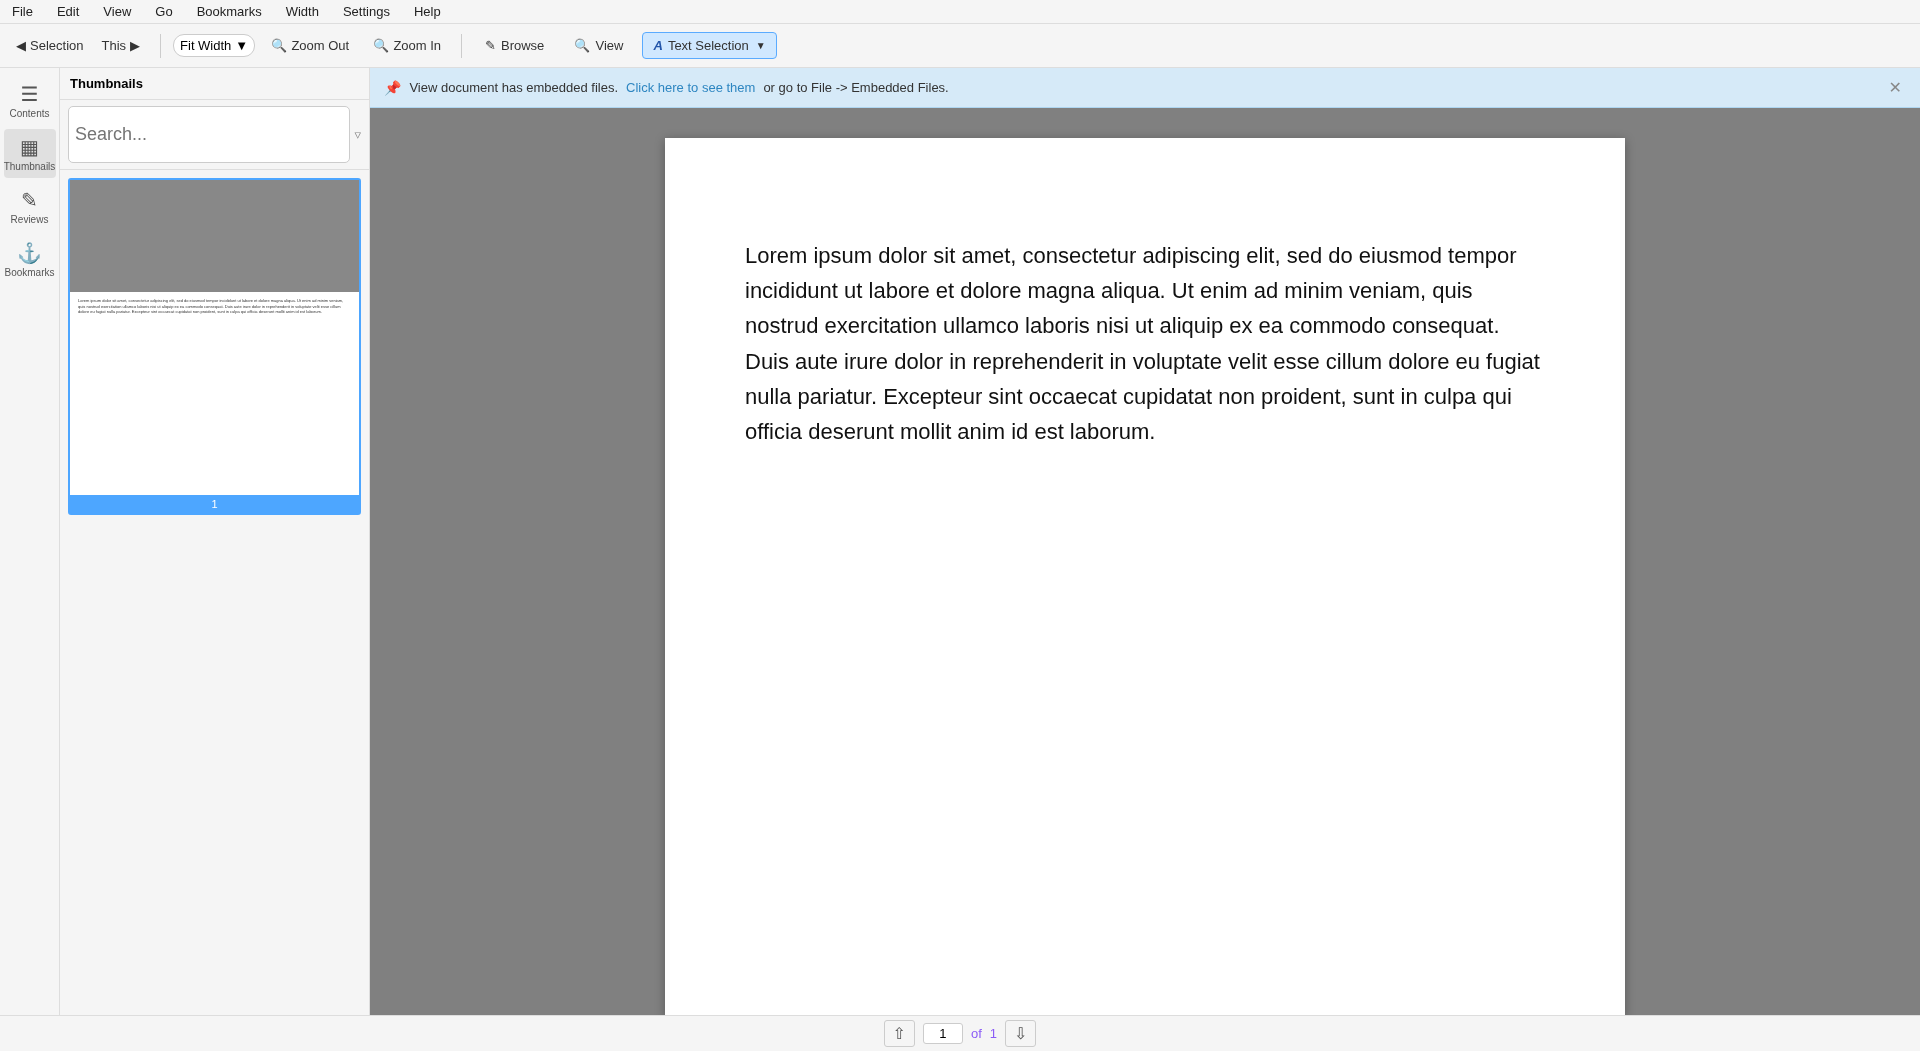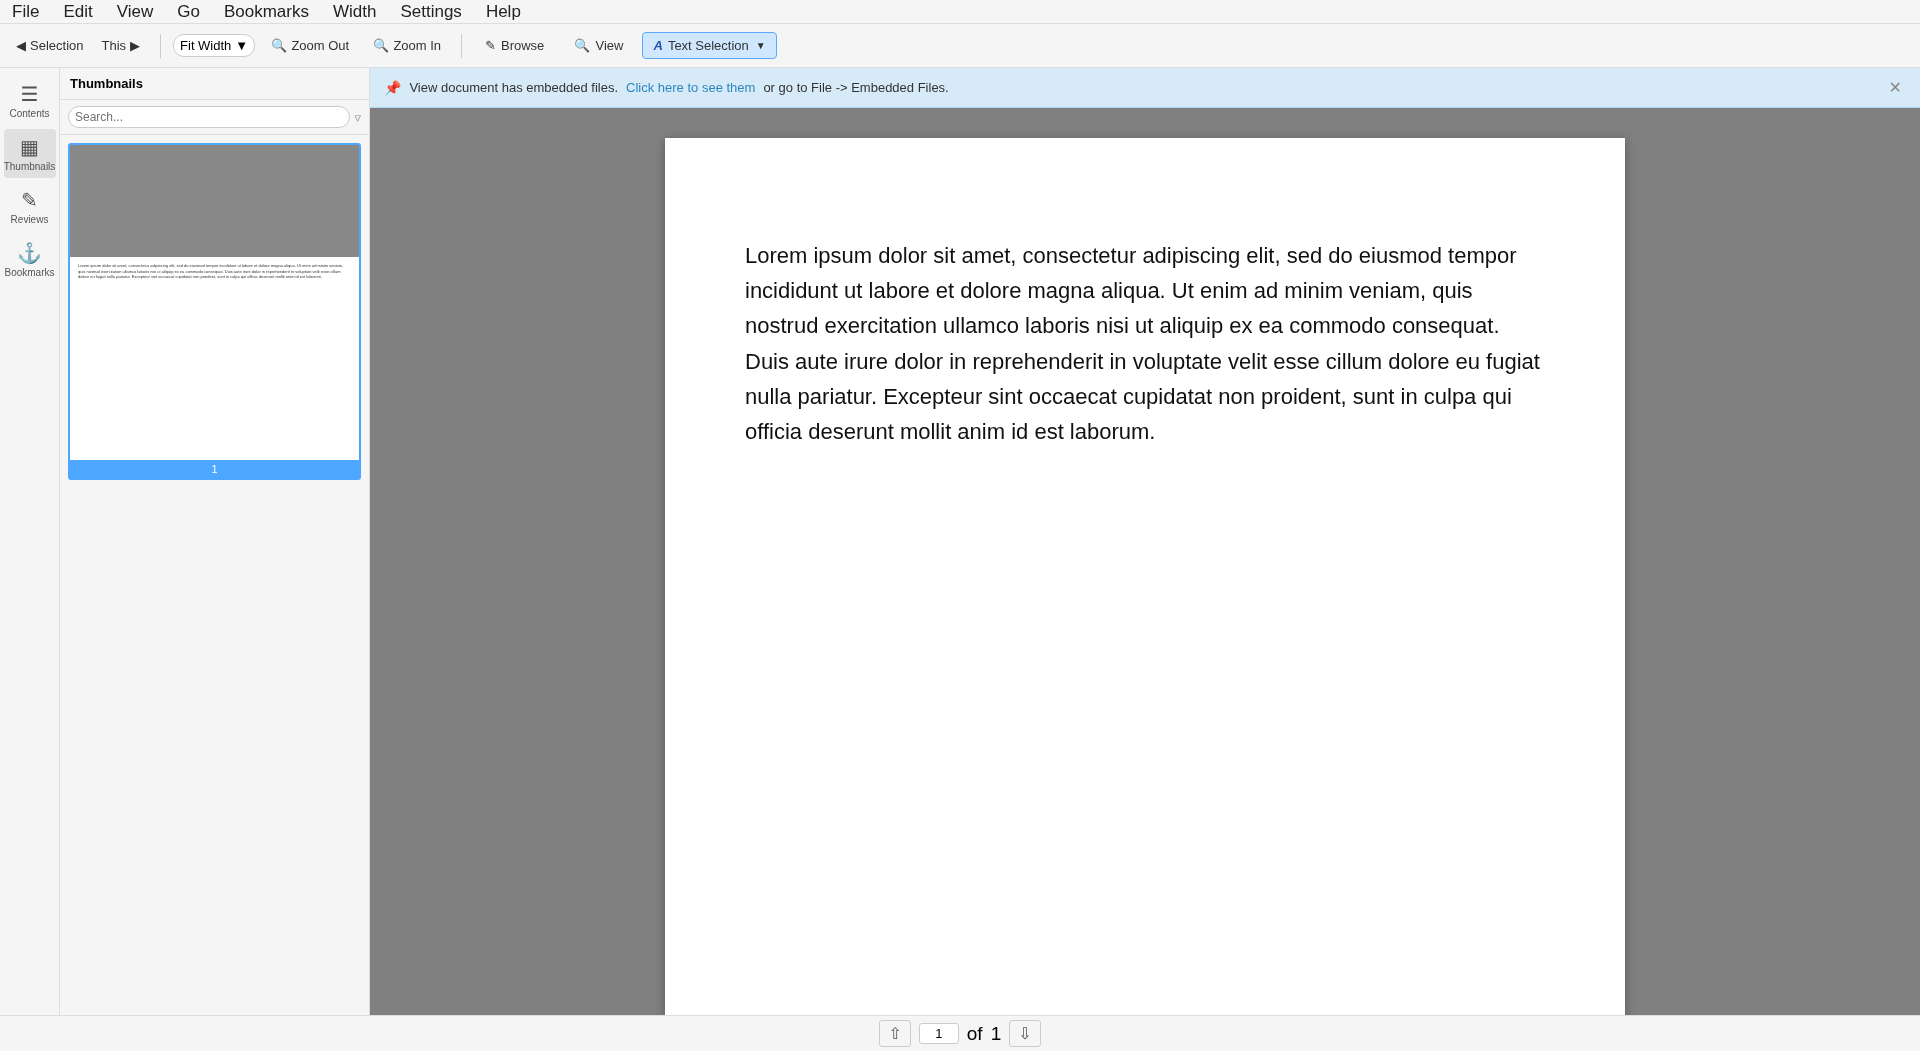--- a/index.html
+++ b/index.html
@@ -3,21 +3,21 @@
   <meta charset="utf-8">
   <style>
     * { box-sizing: border-box; margin: 0; padding: 0; }
     body { font-family: -apple-system, BlinkMacSystemFont, 'Segoe UI', sans-serif; font-size: 13px; background: #f0f0f0; overflow: hidden; height: 1051px; width: 1920px; }
 
     
     .menubar {
       display: flex; align-items: center; background: #f5f5f5; border-bottom: 1px solid #ddd;
       padding: 2px 8px; gap: 16px; height: 24px;
     }
-    .menubar-item { cursor: pointer; padding: 2px 4px; font-size: 17px; color: #222; }
+    .menubar-item { cursor: pointer; padding: 2px 4px; font-size: 13px; color: #222; }
 
     
     .toolbar {
       display: flex; align-items: center; background: #f5f5f5; border-bottom: 1px solid #ddd;
       padding: 4px 8px; gap: 8px; height: 44px;
     }
     .toolbar-nav { display: flex; align-items: center; gap: 2px; }
     .toolbar-btn {
       display: flex; align-items: center; gap: 4px; padding: 4px 8px;
       background: none; border: none; cursor: pointer; font-size: 13px; color: #333;
@@ -57,21 +57,21 @@
       width: 310px; background: #f5f5f5; border-right: 1px solid #ddd;
       display: flex; flex-direction: column;
     }
     .thumbnails-header {
       padding: 8px 10px; font-weight: 600; font-size: 13px; border-bottom: 1px solid #ddd;
     }
     .thumbnails-search {
       display: flex; align-items: center; border-bottom: 1px solid #ddd; padding: 6px 8px; gap: 4px;
     }
     .thumbnails-search input {
-      flex: 1; border: 1px solid #ccc; border-radius: 11px; padding: 3px 6px; font-size: 12px;
+      flex: 1; border: 1px solid #ccc; border-radius: 5px; padding: 17px 6px; font-size: 18px;
       background: white;
     }
     .thumbnails-scroll { flex: 1; overflow-y: auto; padding: 8px; }
     .thumbnail-item {
       border: 2px solid #4da6ff; border-radius: 3px; margin-bottom: 8px;
       cursor: pointer; background: white;
     }
     .thumbnail-number {
       text-align: center; font-size: 11px; padding: 3px;
       background: #4da6ff; color: white;
@@ -114,21 +114,21 @@
       display: flex; align-items: center; justify-content: center; gap: 8px;
     }
     .page-nav-btn {
       background: none; border: 1px solid #ccc; border-radius: 3px;
       padding: 3px 8px; cursor: pointer; font-size: 16px; color: #555;
     }
     .page-input {
       width: 40px; text-align: center; border: 1px solid #ccc; border-radius: 3px;
       padding: 2px 4px; font-size: 13px;
     }
-    .page-of-label { font-size: 19px; color: #000000; }
+    .page-of-label { font-size: 13px; color: #8b5cf6; }
   </style>
 </head>
 <body>
 
 <div class="menubar">
   <span class="menubar-item">File</span>
   <span class="menubar-item">Edit</span>
   <span class="menubar-item">View</span>
   <span class="menubar-item">Go</span>
   <span class="menubar-item">Bookmarks</span>

